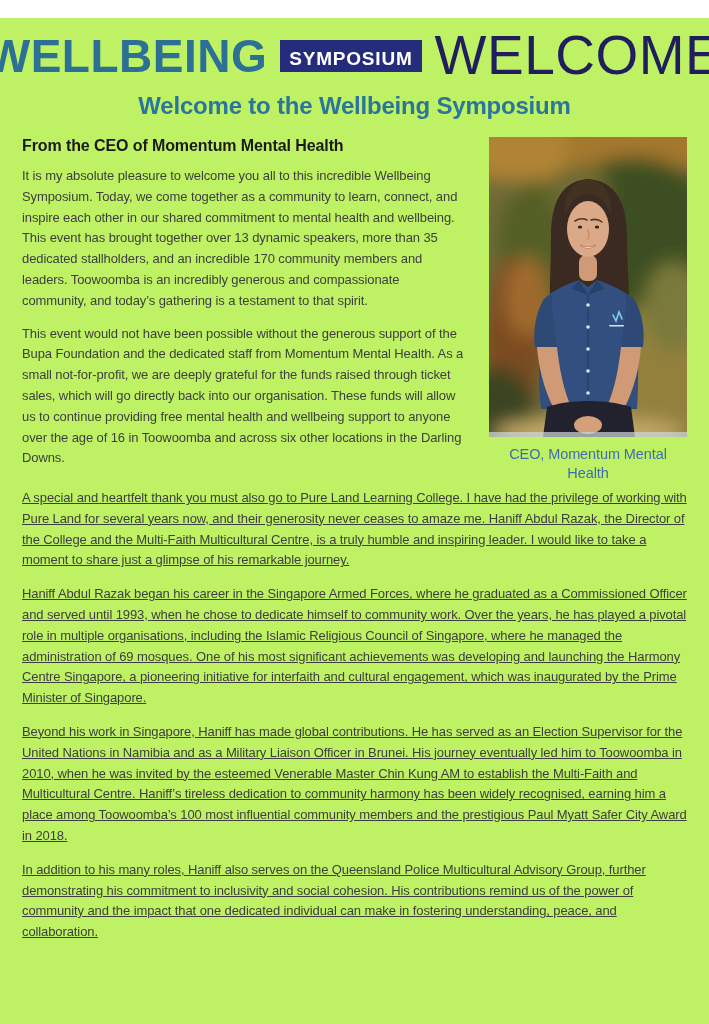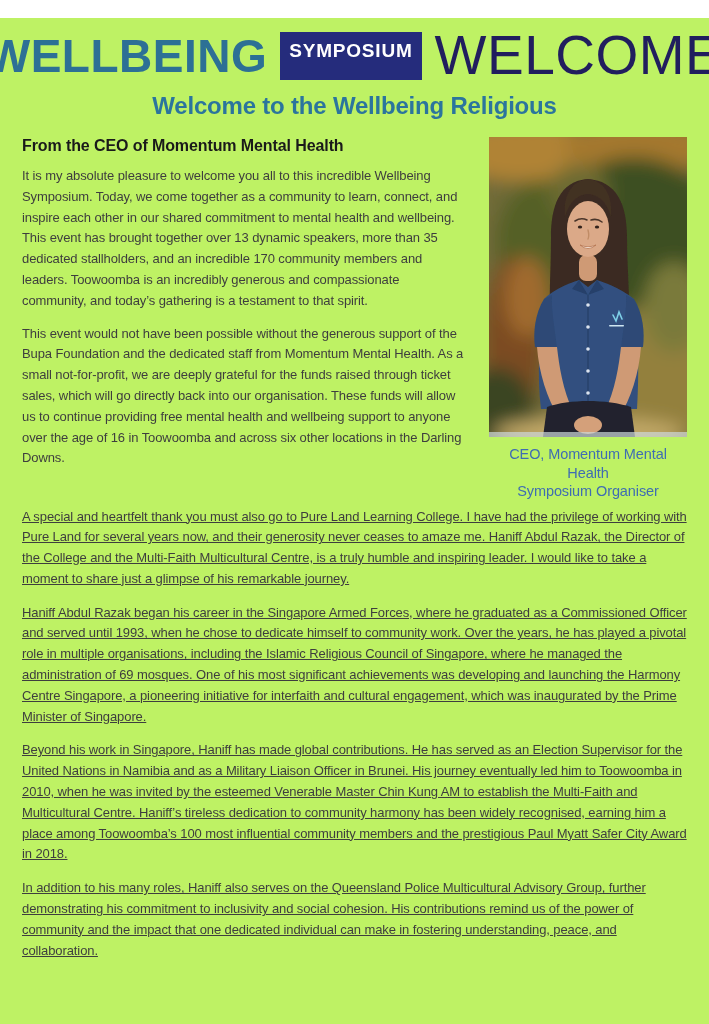--- a/index.html
+++ b/index.html
@@ -27,21 +27,21 @@
     font-weight: 600;
     letter-spacing: 0.5px;
     line-height: 1;
   }
   .banner-badge {
     background: var(--navy_badge);
     color: #ffffff;
     font-size: 19px;
     font-weight: 700;
     letter-spacing: 0.8px;
-    padding: 9px 9px 20px;
+    padding: 9px 9px 4px;
     line-height: 1;
   }
   .banner-word-right {
     color: var(--navy_dark);
     font-size: 55px;
     font-weight: 400;
     letter-spacing: 0.5px;
     line-height: 1;
   }
   
@@ -106,21 +106,21 @@
 <body>
 
 <div class="page">
 
   <div class="banner">
     <span class="banner-word-left">WELLBEING</span>
     <span class="banner-badge">SYMPOSIUM</span>
     <span class="banner-word-right">WELCOME</span>
   </div>
 
-  <div class="subtitle">Welcome to the Wellbeing Religious</div>
+  <div class="subtitle">Welcome to the Wellbeing Symposium</div>
 
   <div class="content">
 
     <div class="top-row">
 
       <div class="left-col">
         <div class="section-heading">From the CEO of Momentum Mental Health</div>
         <p class="body-p">It is my absolute pleasure to welcome you all to this incredible Wellbeing Symposium. Today, we come together as a community to learn, connect, and inspire each other in our shared commitment to mental health and wellbeing. This event has brought together over 13 dynamic speakers, more than 35 dedicated stallholders, and an incredible 170 community members and leaders. Toowoomba is an incredibly generous and compassionate community, and today’s gathering is a testament to that spirit.</p>
         <p class="body-p">This event would not have been possible without the generous support of the Bupa Foundation and the dedicated staff from Momentum Mental Health. As a small not-for-profit, we are deeply grateful for the funds raised through ticket sales, which will go directly back into our organisation. These funds will allow us to continue providing free mental health and wellbeing support to anyone over the age of 16 in Toowoomba and across six other locations in the Darling Downs.</p>
       </div>
@@ -202,21 +202,20 @@
 
               <ellipse cx="99" cy="288" rx="14" ry="9" fill="#d4a07a"></ellipse>
             </g>
 
             <rect x="0" y="295" width="198" height="5" fill="#cdd8da" opacity="0.7"></rect>
           </svg>
         </div>
         <div class="caption">
           <div class="caption-role">
             <div>CEO, Momentum Mental Health</div>
-            <div>Symposium Organiser</div>
           </div>
         </div>
       </div>
 
     </div>
 
     <div class="full-paragraphs">
       <p class="body-p">A special and heartfelt thank you must also go to Pure Land Learning College. I have had the privilege of working with Pure Land for several years now, and their generosity never ceases to amaze me. Haniff Abdul Razak, the Director of the College and the Multi-Faith Multicultural Centre, is a truly humble and inspiring leader. I would like to take a moment to share just a glimpse of his remarkable journey.</p>
       <p class="body-p">Haniff Abdul Razak began his career in the Singapore Armed Forces, where he graduated as a Commissioned Officer and served until 1993, when he chose to dedicate himself to community work. Over the years, he has played a pivotal role in multiple organisations, including the Islamic Religious Council of Singapore, where he managed the administration of 69 mosques. One of his most significant achievements was developing and launching the Harmony Centre Singapore, a pioneering initiative for interfaith and cultural engagement, which was inaugurated by the Prime Minister of Singapore.</p>
       <p class="body-p">Beyond his work in Singapore, Haniff has made global contributions. He has served as an Election Supervisor for the United Nations in Namibia and as a Military Liaison Officer in Brunei. His journey eventually led him to Toowoomba in 2010, when he was invited by the esteemed Venerable Master Chin Kung AM to establish the Multi-Faith and Multicultural Centre. Haniff’s tireless dedication to community harmony has been widely recognised, earning him a place among Toowoomba’s 100 most influential community members and the prestigious Paul Myatt Safer City Award in 2018.</p>

